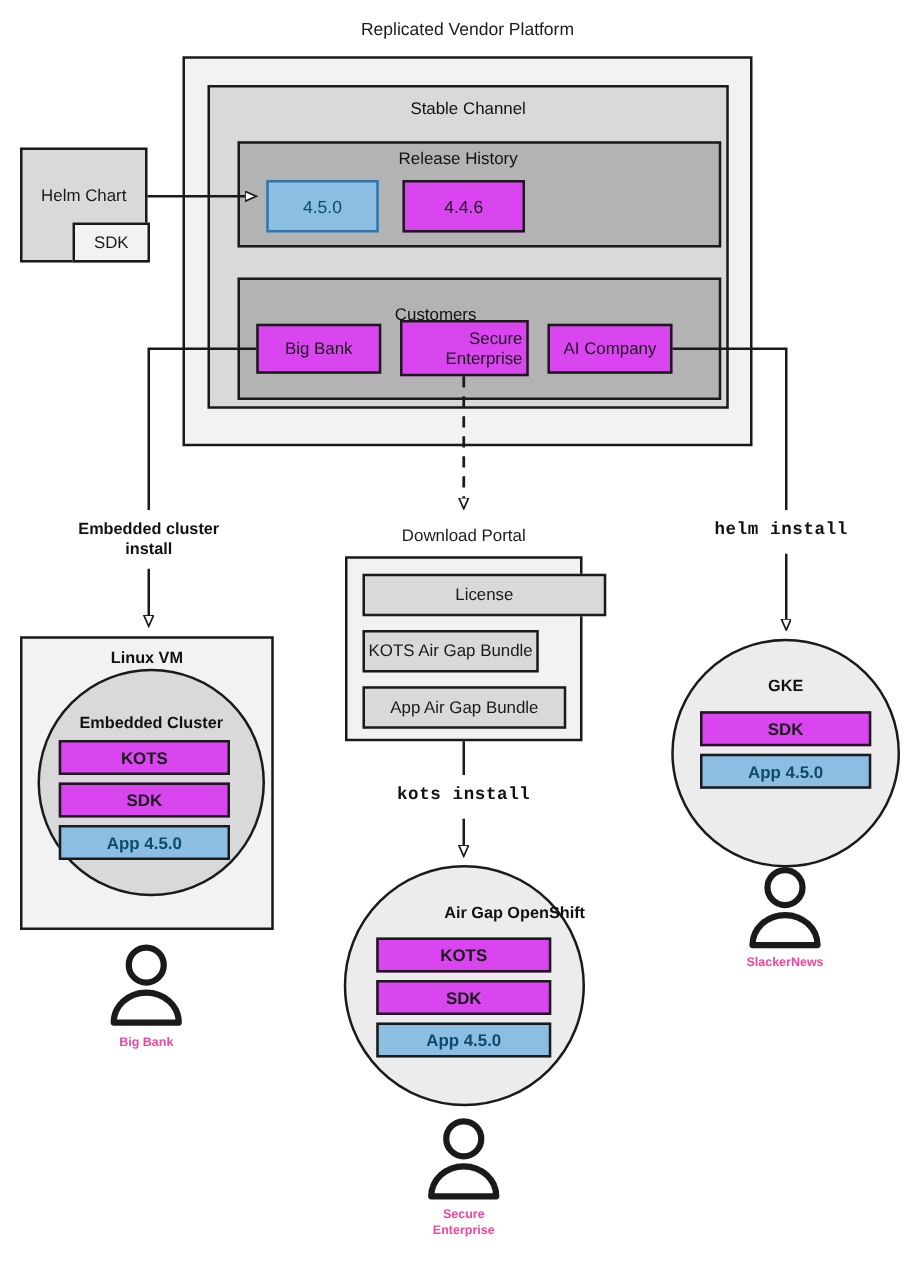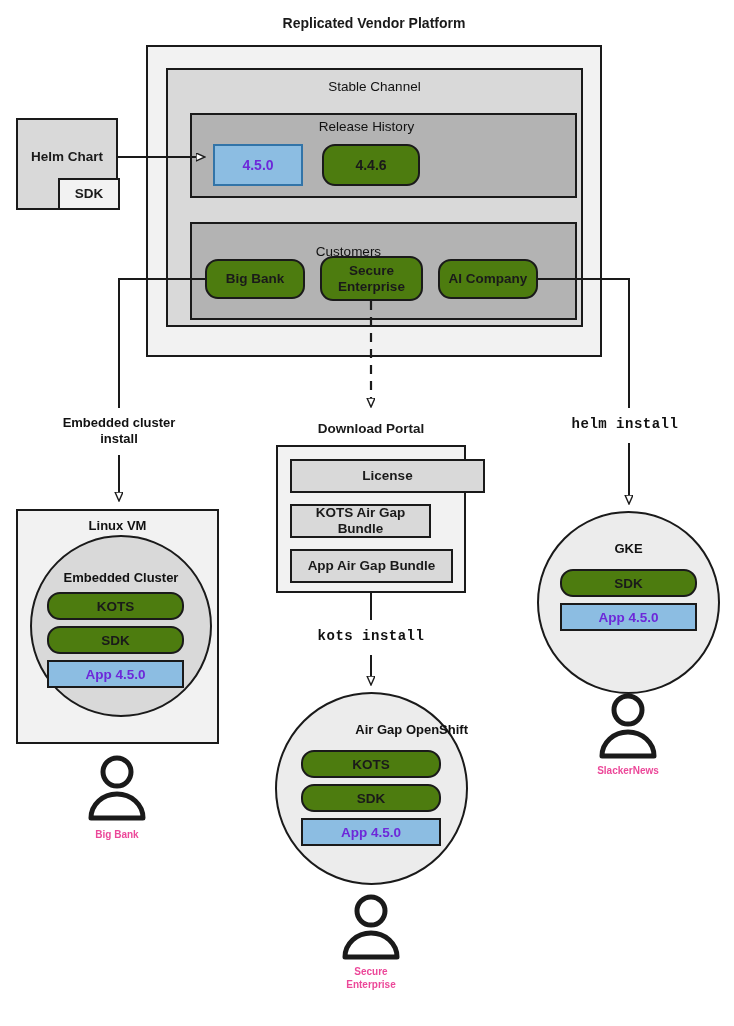--- a/index.html
+++ b/index.html
@@ -6,28 +6,28 @@
   body{
     width:734px;height:1026px;position:relative;overflow:hidden;
     font-family:"Liberation Sans","DejaVu Sans",sans-serif;
     color:#1a1a1a;
   }
 
   
   .box{position:absolute;box-sizing:border-box;border:2px solid #1a1a1a;}
   .lbl{position:absolute;box-sizing:border-box;
        display:flex;align-items:center;justify-content:center;
-       text-align:center;font-weight:bold;line-height:1.18;}
+       text-align:right;font-weight:normal;line-height:1.18;}
 
   
   .fill-l1{background:#f2f2f2;}
   .fill-l2{background:#d9d9d9;}
   .fill-l3{background:#b3b3b3;}
-  .fill-white{background:#4d7c0f;border-radius:13px;}
-  .fill-blue{background:#8cbde2;border-color:#3274a8;color:#6d28d9;}
+  .fill-white{background:#d946ef;}
+  .fill-blue{background:#8cbde2;border-color:#3274a8;color:#0c4a6e;}
 
   
   .ctitle{position:absolute;width:100%;text-align:center;font-weight:normal;
           font-size:13.5px;color:#111;}
 
   
   svg.overlay{position:absolute;left:0;top:0;width:734px;height:1026px;
               pointer-events:none;}
 
   

